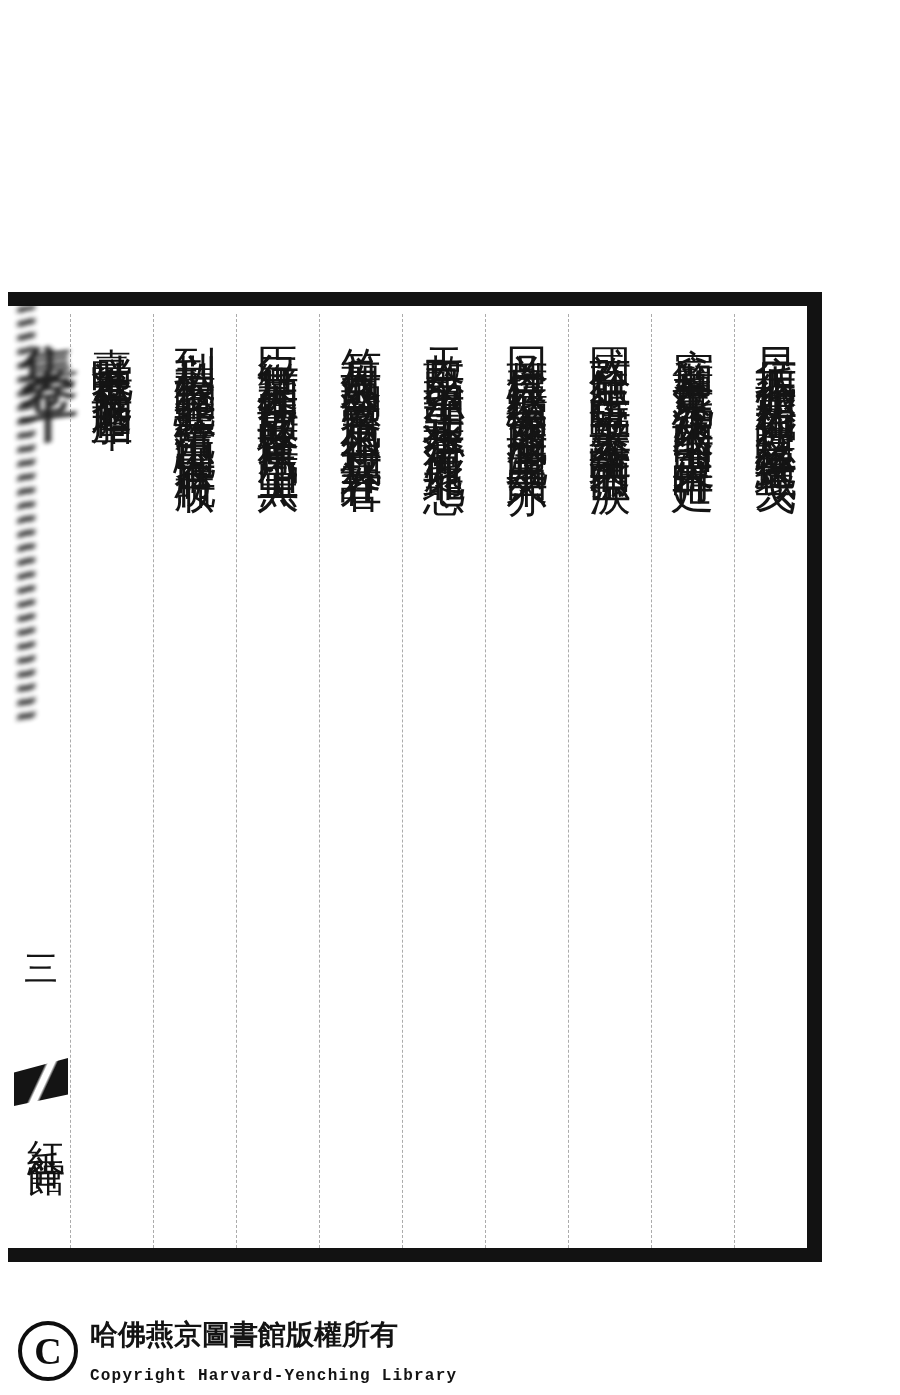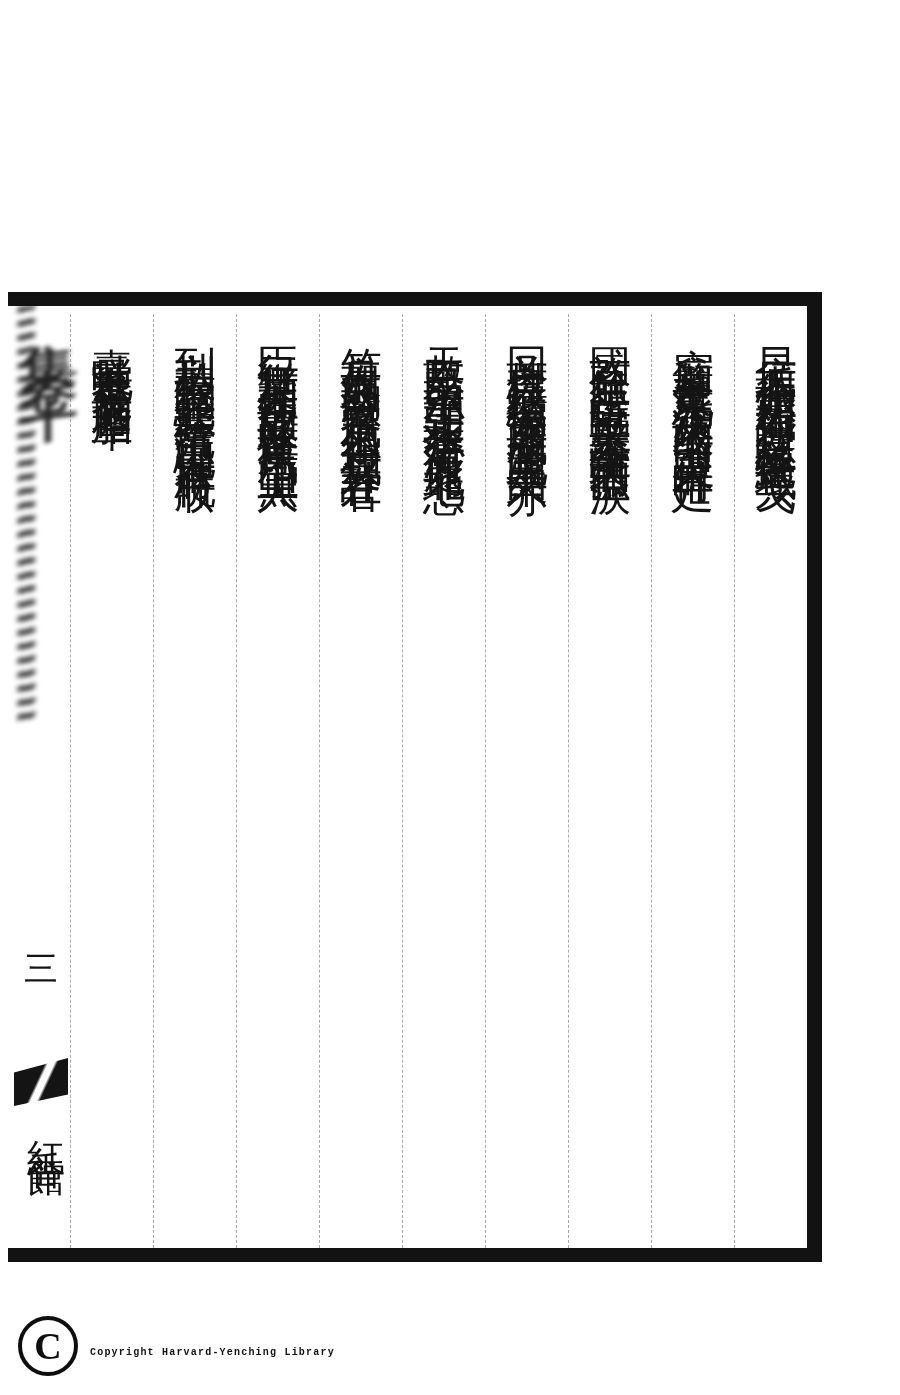--- a/index.html
+++ b/index.html
@@ -77,21 +77,21 @@
     display:flex;align-items:center;justify-content:center;
     font-size:38px;font-weight:bold;color:#0e0e0e;
     font-family:"Liberation Serif",serif;flex:0 0 auto;
   }
   .stamp-text{display:flex;flex-direction:column;}
   .stamp-cn{
     font-size:28px;font-weight:bold;letter-spacing:0px;color:#131313;
     font-family:"Liberation Serif","DejaVu Serif",serif;
   }
   .stamp-en{
-    margin-top:13px;font-size:10px;font-weight:bold;letter-spacing:1.2px;
+    margin-top:13px;font-size:16px;font-weight:bold;letter-spacing:1.2px;
     color:#131313;font-family:"Liberation Mono","DejaVu Sans Mono",monospace;
   }
 </style>
 </head>
 <body>
 
 <div class="left-edge"></div>
 
 <div class="frame">
   <div class="frame-inner">
@@ -114,15 +114,16 @@
       <div class="t-col">到荆榛寂寞銅駝悲蘿薜荒涼山鬼弔惟有梳妝</div>
       <div class="t-col">臺畔池春來長遍胭脂草</div>
     </div>
 
   </div>
 </div>
 
 <div class="stamp">
   <div class="c-circle">C</div>
   <div class="stamp-text">
+    <div class="stamp-cn">哈佛燕京圖書館版權所有</div>
     <div class="stamp-en">Copyright Harvard-Yenching Library</div>
   </div>
 </div>
 
 </body></html>

